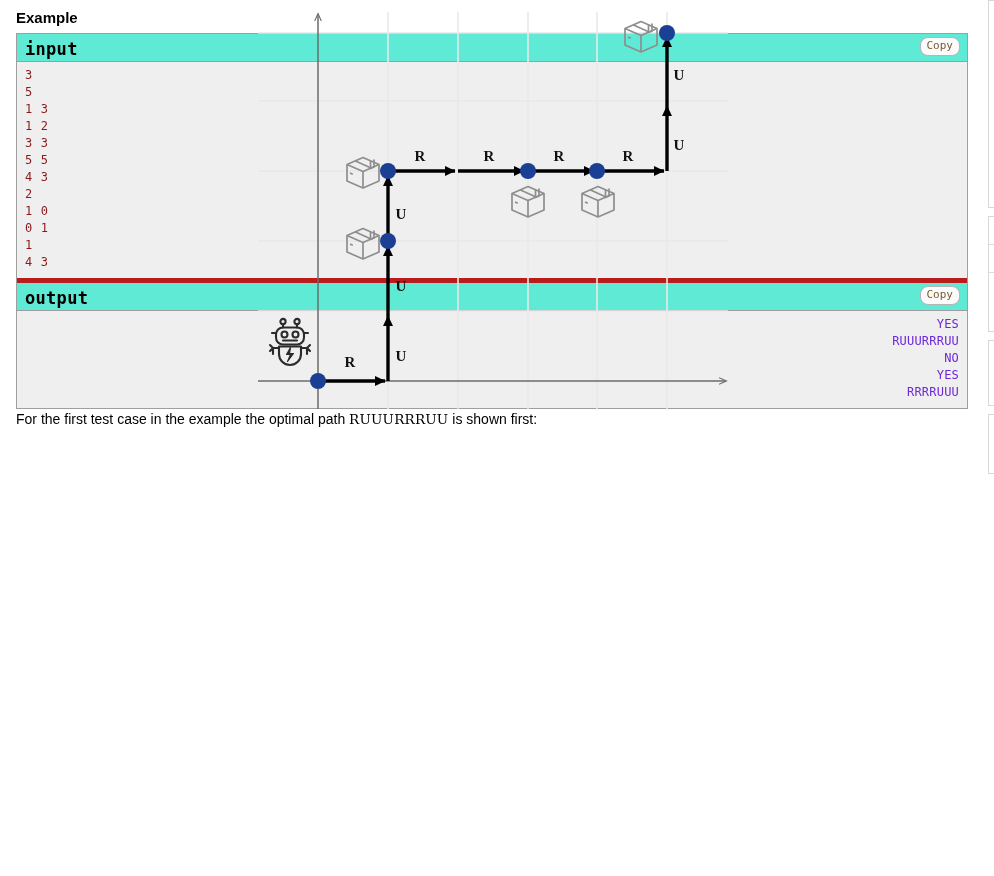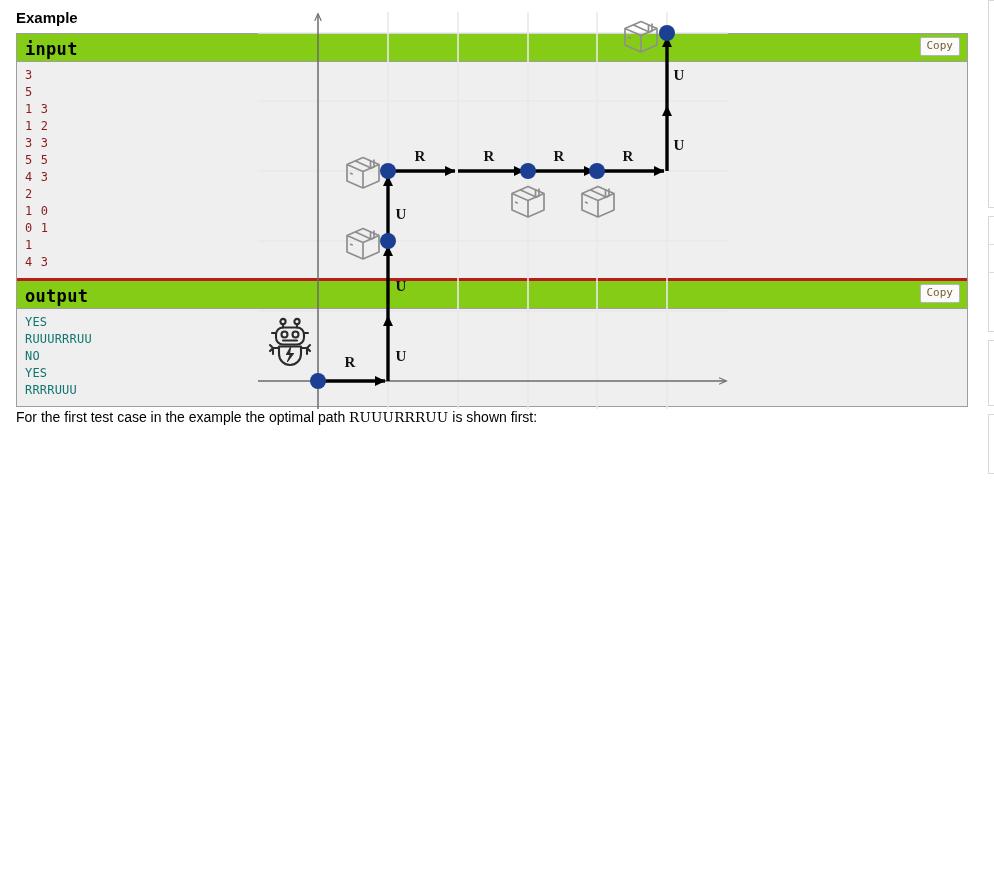--- a/index.html
+++ b/index.html
@@ -31,57 +31,57 @@
   .sample-tests {
     border: 1px solid #9e9e9e;
     background: #fff;
     width: 952px;
   }
   .sample-block { position: relative; }
   .sample-header {
     position: relative;
     height: 28px;
     border-bottom: 1px solid #9e9e9e;
-    background: #84cc16;
+    background: #5eead4;
     padding: 3px 8px 0 8px;
   }
   .sample-header .title {
     font-family: "DejaVu Sans Mono", "Liberation Mono", monospace;
     font-size: 17px;
     font-weight: bold;
     letter-spacing: 0.3px;
     color: #000;
     line-height: 24px;
   }
   .copy-btn {
     position: absolute;
     right: 7px; top: 3px;
     font-family: "DejaVu Sans Mono", "Liberation Mono", monospace;
     font-size: 11px;
     color: #7a5c2e;
     background: #fbfbfb;
     border: 1px solid #b5b5b5;
-    border-radius: 2px;
+    border-radius: 8px;
     padding: 1px 6px 2px 6px;
     line-height: 14px;
     cursor: pointer;
   }
   .sample-pre {
     margin: 0;
     padding: 5px 8px 7px 8px;
     background: #efefef;
     font-family: "DejaVu Sans Mono", "Liberation Mono", monospace;
     font-size: 12px;
     line-height: 17px;
     color: #8b1a1a;
     white-space: pre;
     letter-spacing: 0.6px;
   }
-  .sample-divider { border-top: 3px solid #b91c1c; }
-  .out-pre { color: #0f766e; letter-spacing: 0.2px; }
+  .sample-divider { border-top: 5px solid #b91c1c; }
+  .out-pre { color: #6d28d9; letter-spacing: 0.2px; text-align: right; }
 
   
   .note-text {
     font-size: 14px;
     line-height: 20px;
     margin: 0 0 6px 0;
   }
   .mono-inline {
     font-family: "DejaVu Serif", "Liberation Serif", serif;
     font-size: 13.5px;

